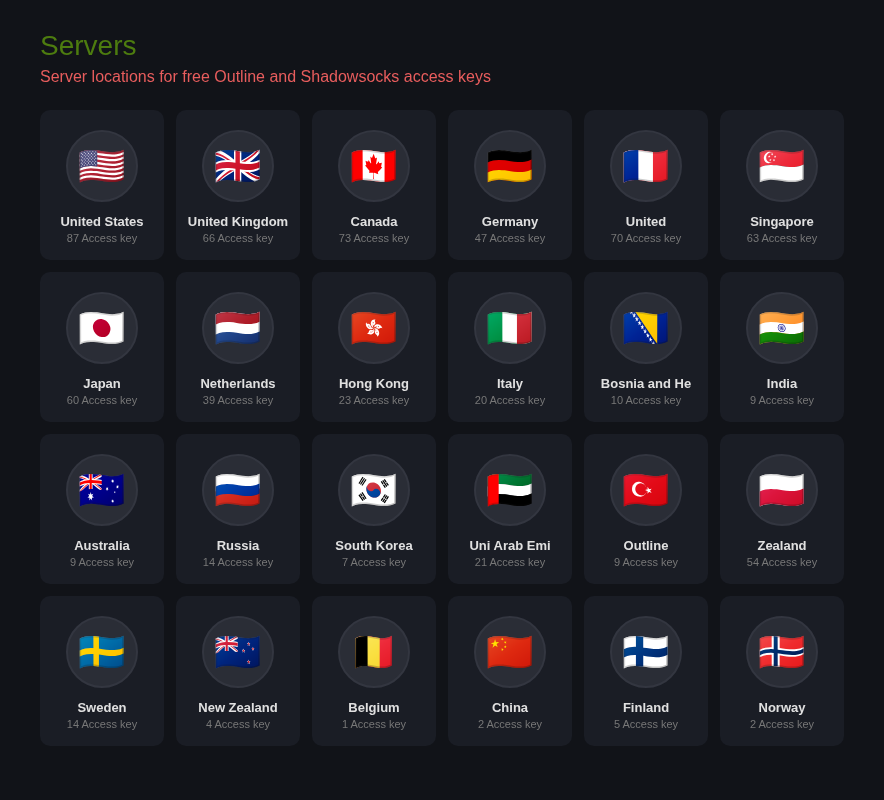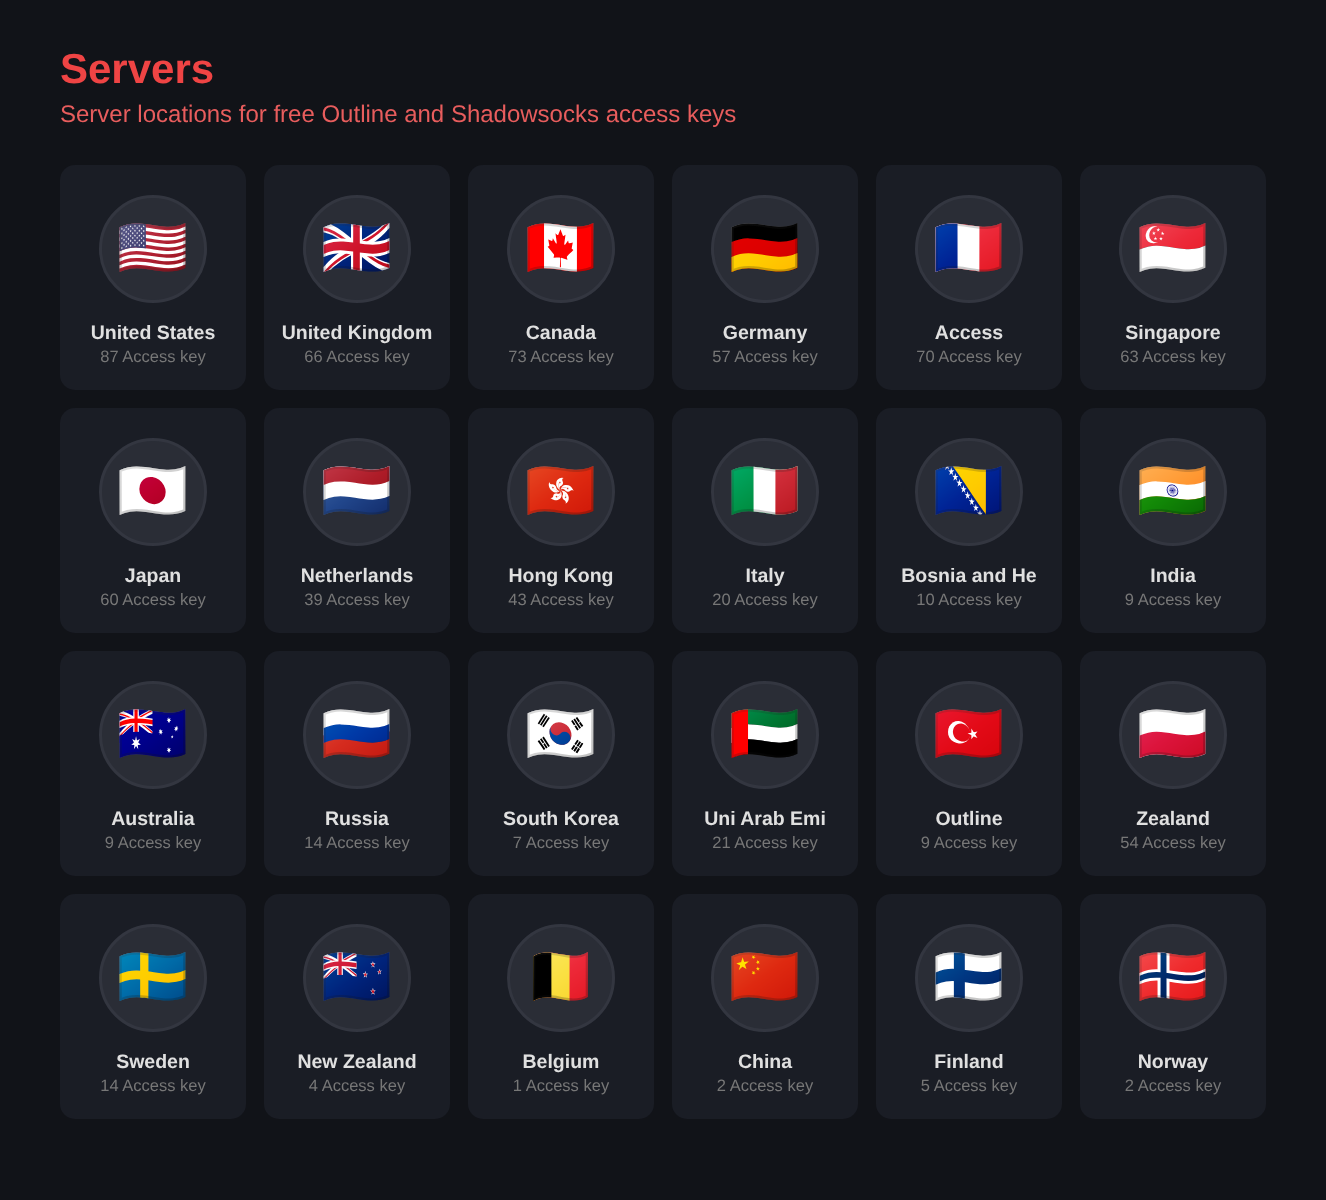--- a/index.html
+++ b/index.html
@@ -5,23 +5,23 @@
     * { box-sizing: border-box; margin: 0; padding: 0; }
     body {
       background-color: #111318;
       color: #ffffff;
       font-family: 'Segoe UI', Arial, sans-serif;
       min-height: 800px;
       padding: 30px 40px;
     }
     h1 {
       font-size: 28px;
-      font-weight: 700;
+      font-weight: 400;
       margin-bottom: 6px;
-      color: #ef4444;
+      color: #4d7c0f;
     }
     .subtitle {
       font-size: 16px;
       color: #aaaaaa;
       margin-bottom: 24px;
     }
     .subtitle span {
       color: #e85d5d;
     }
     .grid {
@@ -86,46 +86,46 @@
       <div class="access-key">66 Access key</div>
     </div>
     <div class="card">
       <div class="flag-circle">🇨🇦</div>
       <div class="country-name">Canada</div>
       <div class="access-key">73 Access key</div>
     </div>
     <div class="card">
       <div class="flag-circle">🇩🇪</div>
       <div class="country-name">Germany</div>
-      <div class="access-key">57 Access key</div>
+      <div class="access-key">47 Access key</div>
     </div>
     <div class="card">
       <div class="flag-circle">🇫🇷</div>
-      <div class="country-name">Access</div>
+      <div class="country-name">United</div>
       <div class="access-key">70 Access key</div>
     </div>
     <div class="card">
       <div class="flag-circle">🇸🇬</div>
       <div class="country-name">Singapore</div>
       <div class="access-key">63 Access key</div>
     </div>
     <div class="card">
       <div class="flag-circle">🇯🇵</div>
       <div class="country-name">Japan</div>
       <div class="access-key">60 Access key</div>
     </div>
     <div class="card">
       <div class="flag-circle">🇳🇱</div>
       <div class="country-name">Netherlands</div>
       <div class="access-key">39 Access key</div>
     </div>
     <div class="card">
       <div class="flag-circle">🇭🇰</div>
       <div class="country-name">Hong Kong</div>
-      <div class="access-key">43 Access key</div>
+      <div class="access-key">23 Access key</div>
     </div>
     <div class="card">
       <div class="flag-circle">🇮🇹</div>
       <div class="country-name">Italy</div>
       <div class="access-key">20 Access key</div>
     </div>
     <div class="card">
       <div class="flag-circle">🇧🇦</div>
       <div class="country-name">Bosnia and He</div>
       <div class="access-key">10 Access key</div>

